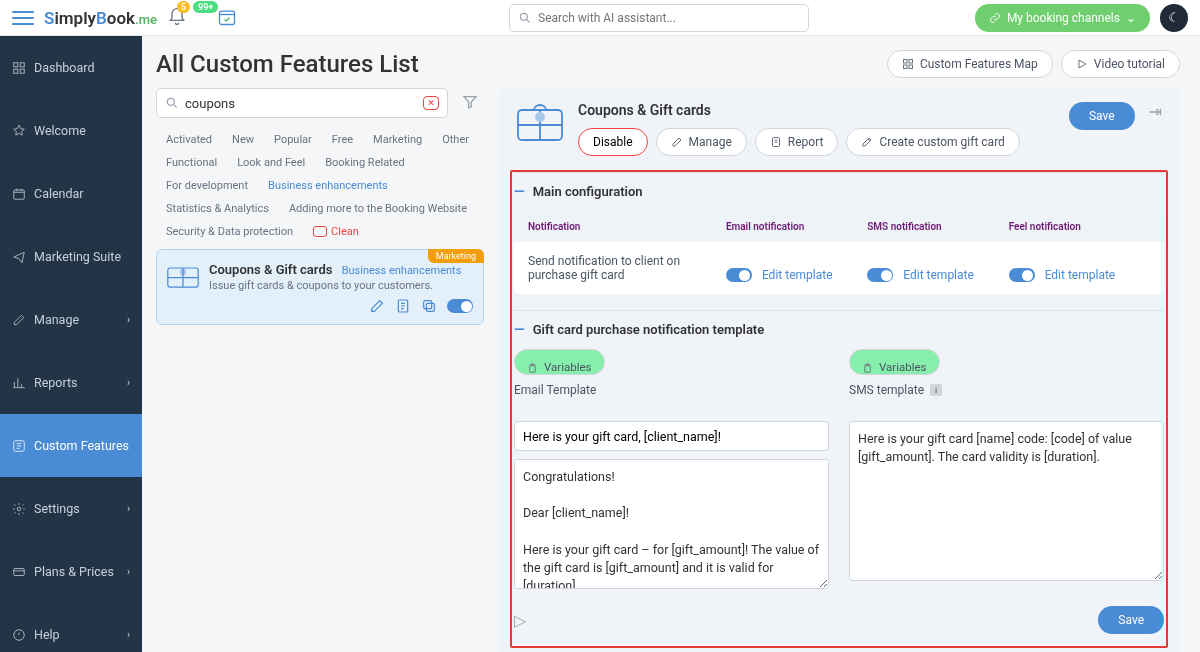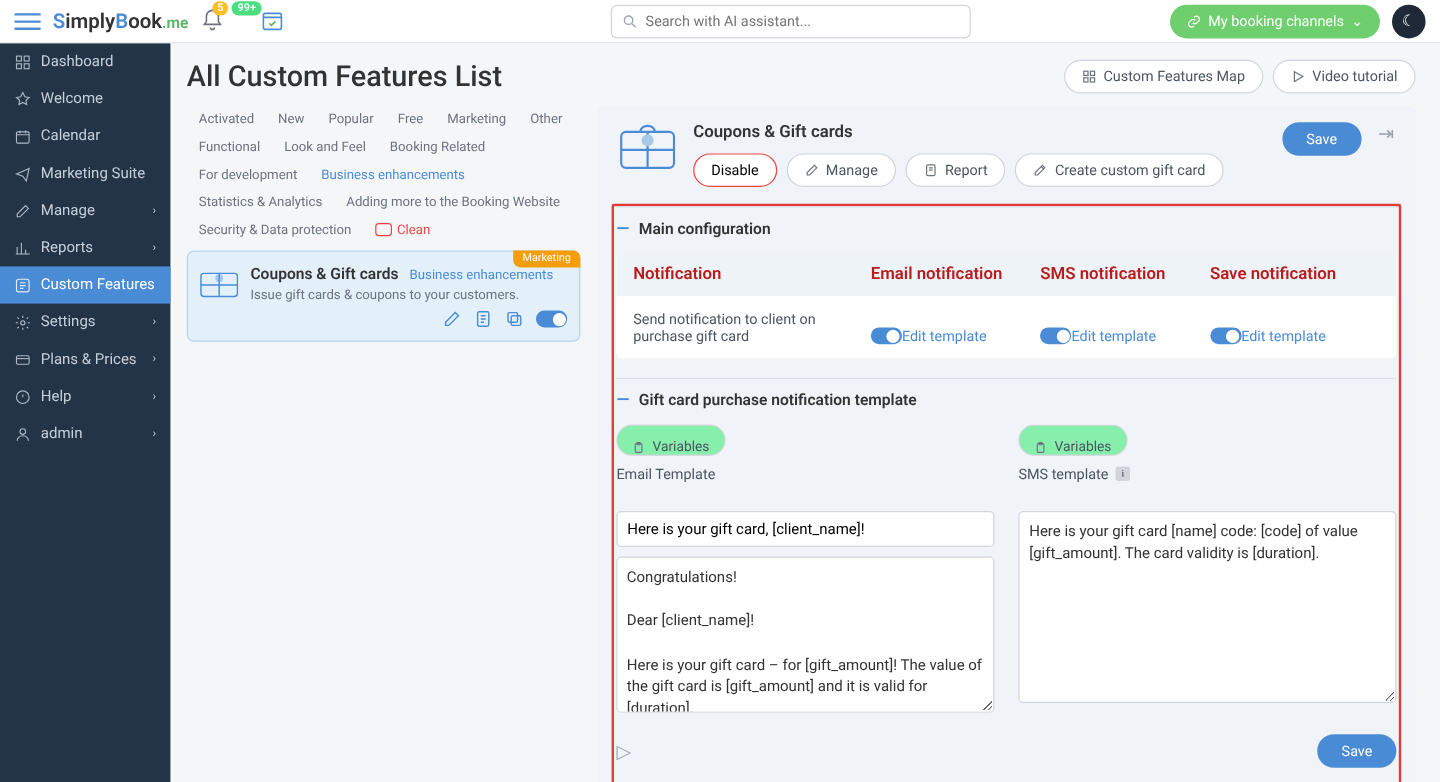--- a/index.html
+++ b/index.html
@@ -17,21 +17,21 @@
 .cal-icon{width:22px;height:22px;position:relative;cursor:pointer;margin-left:18px}
 .search-global{flex:0 0 300px;margin-left:260px;height:28px;border:1px solid #d1d5db;border-radius:5px;display:flex;align-items:center;padding:0 8px;gap:6px;color:#9ca3af}
 .search-global input{border:0;outline:0;flex:1;font-size:12px;color:#333}
 .hdr-spacer{flex:1}
 .btn-channels{background:#6fcf6f;color:#fff;border:0;border-radius:14px;height:28px;padding:0 14px;font-size:12px;display:flex;align-items:center;gap:6px;cursor:pointer}
 .theme-tog{width:28px;height:28px;border-radius:50%;background:#1f2937;color:#fff;display:flex;align-items:center;justify-content:center;cursor:pointer;font-size:13px}
 
 .body{display:flex;flex:1;overflow:hidden}
 
 .sidebar{width:142px;background:#243447;color:#c5d0db;display:flex;flex-direction:column;font-size:12.5px}
-.sb-item{display:flex;align-items:center;gap:8px;padding:8px 12px;cursor:pointer;position:relative}
+.sb-item{display:flex;align-items:center;gap:8px;padding:24px 12px;cursor:pointer;position:relative}
 .sb-item.active{background:#4a8bd6;color:#fff}
 .sb-item .chev{margin-left:auto;font-size:10px}
 .sb-ico{width:14px;height:14px;flex-shrink:0;opacity:.85}
 
 .main{flex:1;overflow-y:auto;padding:14px 20px 20px 14px}
 .page-hdr{display:flex;align-items:center;margin-bottom:10px}
 .page-title{font-size:24px;font-weight:500;color:#333}
 .hdr-btns{margin-left:auto;display:flex;gap:8px}
 .pill-btn{background:#fff;border:1px solid #d1d5db;border-radius:16px;height:28px;padding:0 14px;font-size:12px;color:#4b5563;display:flex;align-items:center;gap:6px;cursor:pointer}
 
@@ -71,24 +71,24 @@
 .rp-btn{background:#fff;border:1px solid #d1d5db;border-radius:16px;height:28px;padding:0 14px;font-size:12px;display:flex;align-items:center;gap:6px;cursor:pointer;color:#4b5563}
 .rp-btn.red{color:#000000;border-color:#ef4444}
 .btn-save{background:#4a8bd6;color:#fff;border:0;border-radius:14px;height:28px;padding:0 20px;font-size:12px;cursor:pointer;margin-left:auto}
 .collapse-ico{margin-left:auto;color:#9ca3af;cursor:pointer;font-size:16px}
 
 .red-box{border:2px solid #e53935;border-radius:2px;padding:0 2px 12px 2px;margin:0 -6px}
 .sec{border-top:1px solid #d9e2ec;padding-top:10px}
 .sec-hdr{display:flex;align-items:center;gap:8px;font-size:13px;font-weight:600;color:#333;margin-bottom:12px;cursor:pointer}
 .sec-hdr .minus{color:#4a8bd6;font-size:14px;font-weight:700}
 .notif-tbl{background:#fff;border-radius:5px;overflow:hidden;margin-bottom:16px}
-.notif-head{display:flex;background:#eef3f8;padding:10px 14px;font-size:14px;font-weight:600;color:#b91c1c}
+.notif-head{display:flex;background:#eef3f8;padding:10px 14px;font-size:10px;font-weight:600;color:#701a75}
 .col-n{flex:1.4}.col-e,.col-s,.col-p{flex:1}
 .notif-row{display:flex;padding:12px 14px;font-size:12px;color:#4b5563;align-items:flex-end}
-.tog-edit{display:flex;align-items:center;gap:0}
+.tog-edit{display:flex;align-items:center;gap:10px}
 .mini-tog{width:26px;height:14px;background:#4a8bd6;border-radius:8px;position:relative;cursor:pointer}
 .mini-tog::after{content:"";position:absolute;width:11px;height:11px;background:#fff;border-radius:50%;top:1.5px;right:1.5px}
 .edit-link{color:#4a8bd6;cursor:pointer;font-size:12px}
 
 .tmpl-grid{display:flex;gap:20px}
 .tmpl-col{flex:1}
 .var-btn{background:#86efac;border:1px solid #d1d5db;border-radius:14px;height:26px;padding:0 12px;font-size:11.5px;display:flex;align-items:flex-end;gap:6px;cursor:pointer;color:#4b5563;margin-bottom:8px}
 .tmpl-label{font-size:12px;color:#4b5563;margin-bottom:24px;display:flex;align-items:center;gap:6px}
 .info-ico{width:12px;height:12px;background:#d1d5db;border-radius:2px;display:inline-flex;align-items:center;justify-content:center;font-size:8px;color:#6b7280;font-weight:700}
 .tmpl-subj{width:100%;height:30px;border:1px solid #d1d5db;border-radius:4px;padding:0 8px;font-size:12.5px;margin-bottom:8px;background:#fff}
@@ -248,20 +248,35 @@
                 <polygon points="6,4 20,12 6,20"></polygon>
               </svg>
             <span>Video tutorial</span>
           </button>
         </div>
       </div>
 
       <div class="columns">
 
         <div class="left-col">
+          <div class="search-row">
+            <div class="search-box">
+              <svg viewBox="0 0 24 24" width="14" height="14" fill="none" stroke="#9ca3af" stroke-width="2">
+                  <circle cx="10" cy="10" r="6"></circle>
+                  <path d="M20 20l-5-5"></path>
+                </svg>
+              <input value="coupons" style="">
+              <span class="clr-x">✕</span>
+            </div>
+            <div class="filter-ico">
+              <svg viewBox="0 0 24 24" width="16" height="16" fill="none" stroke="#9ca3af" stroke-width="2">
+                  <polygon points="3,4 21,4 14,12 14,19 10,21 10,12"></polygon>
+                </svg>
+            </div>
+          </div>
 
           <div class="cat-pills" id="cat-pills">
               <span class="cat-pill">Activated</span>
               <span class="cat-pill">New</span>
               <span class="cat-pill">Popular</span>
               <span class="cat-pill">Free</span>
               <span class="cat-pill">Marketing</span>
               <span class="cat-pill">Other</span>
               <span class="cat-pill">Functional</span>
               <span class="cat-pill">Look and Feel</span>
@@ -354,21 +369,21 @@
               <div class="sec-hdr">
                 <span class="minus">—</span>
                 <span>Main configuration</span>
               </div>
 
               <div class="notif-tbl">
                 <div class="notif-head">
                   <div class="col-n">Notification</div>
                   <div class="col-e">Email notification</div>
                   <div class="col-s">SMS notification</div>
-                  <div class="col-p">Save notification</div>
+                  <div class="col-p">Feel notification</div>
                 </div>
                 <div class="notif-row">
                   <div class="col-n">Send notification to client on purchase gift card</div>
                   <div class="col-e tog-edit">
                     <div class="mini-tog"></div>
                     <span class="edit-link">Edit template</span>
                   </div>
                   <div class="col-s tog-edit">
                     <div class="mini-tog"></div>
                     <span class="edit-link">Edit template</span>

